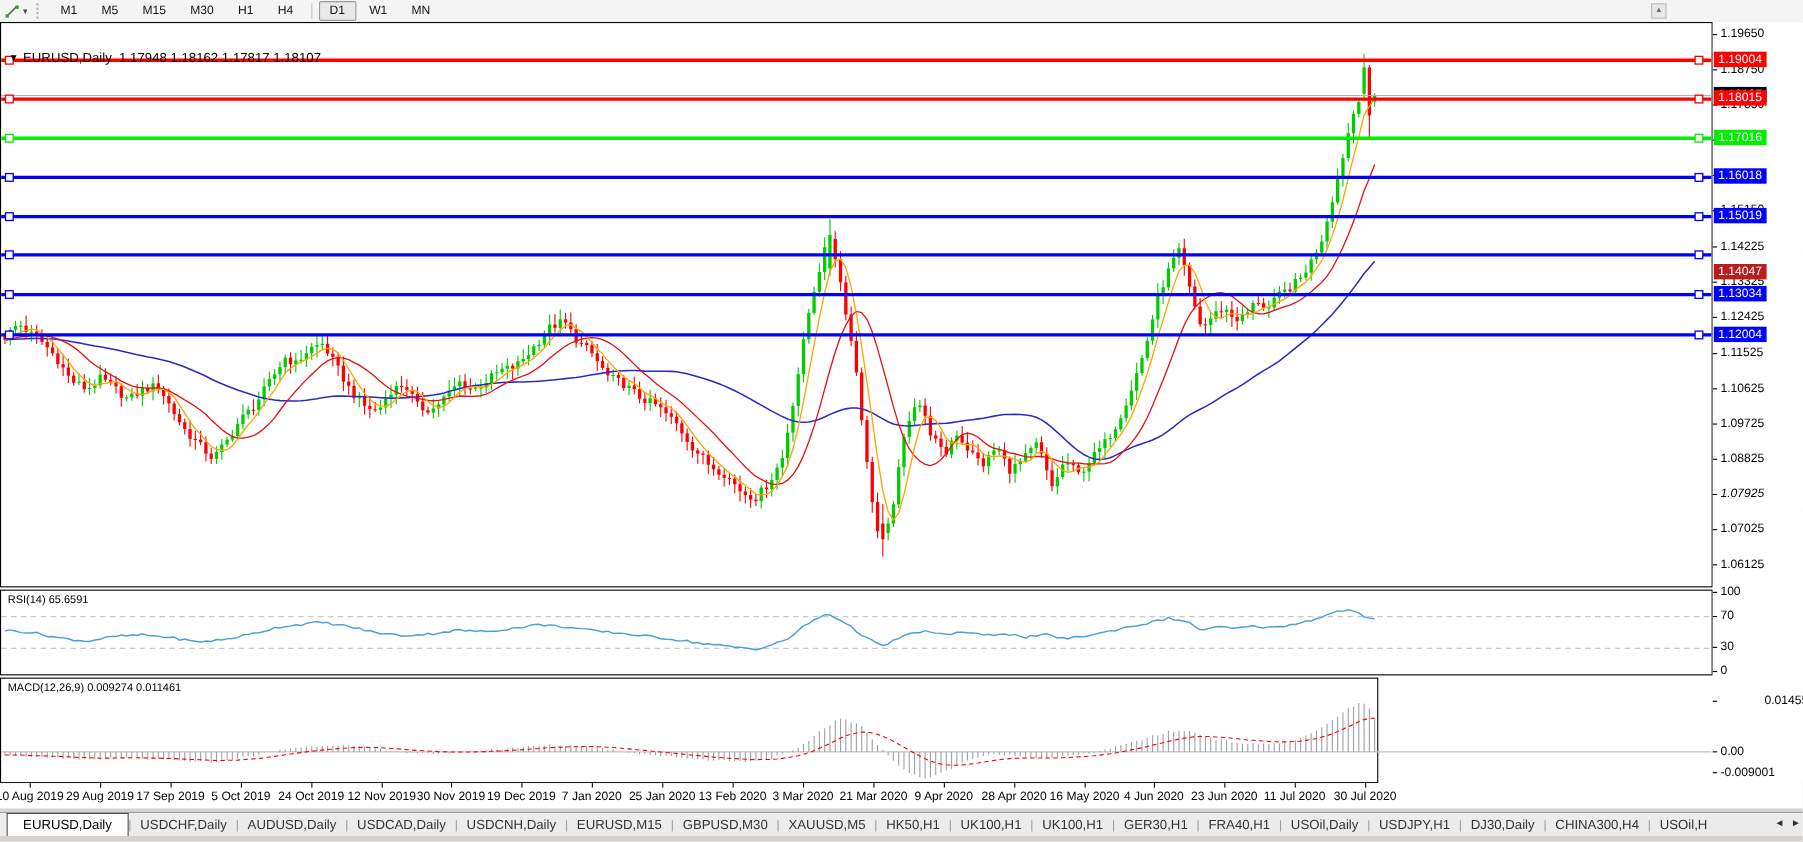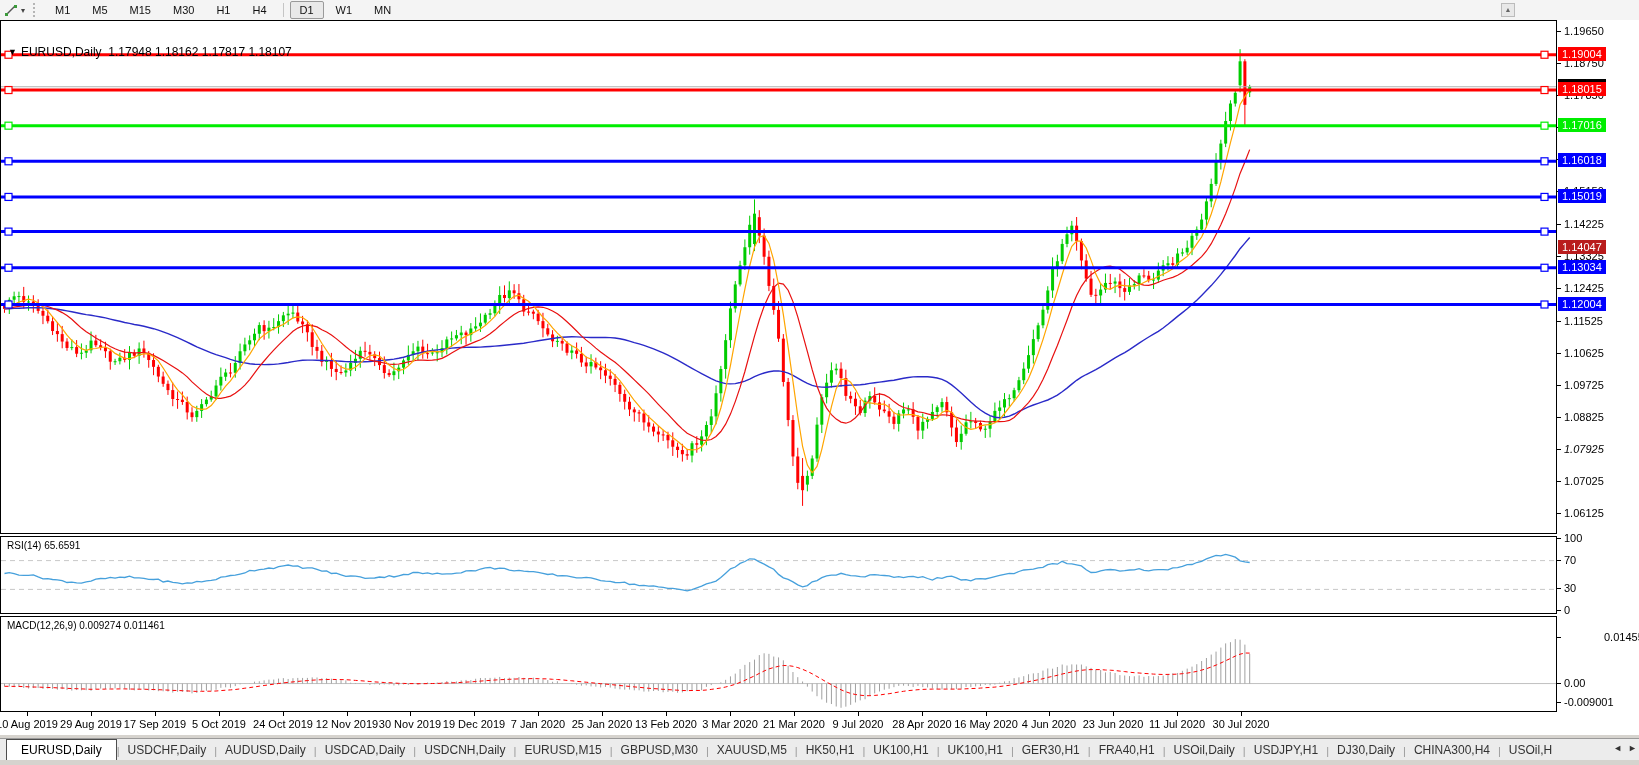--- a/index.html
+++ b/index.html
@@ -14,21 +14,21 @@
   .tfbtn{font-size:11px;color:#111;padding:1px 9px;margin:0 1px;border:1px solid transparent;
          border-radius:2px;line-height:14px;cursor:default;}
   .tfbtn.active{background:#e9e9e9;border:1px solid #9a9a9a;}
   .tfsep{width:1px;height:14px;background:#c5c5c5;margin:0 5px;}
   #ovf-btn{position:absolute;left:1501px;top:3px;width:12px;height:12px;background:#e8e8e8;
            border:1px solid #bbb;font-size:7px;color:#666;text-align:center;line-height:11px;}
   
   .pane{position:absolute;left:0;background:#fff;border:1px solid #000;box-sizing:border-box;}
   #main-pane{top:20px;width:1557px;height:514px;}
   #rsi-pane{top:536px;width:1557px;height:78px;}
-  #macd-pane{top:616px;width:1557px;height:96px;}
+  #macd-pane{top:616px;width:1253px;height:96px;}
   .pane svg{position:absolute;left:0;top:0;}
   .pane-label{position:absolute;left:6px;top:3px;font-size:10px;color:#000;z-index:5;}
   #chart-title{position:absolute;left:7px;top:24px;font-size:12px;color:#000;z-index:6;}
   #chart-title .tri{font-size:9px;vertical-align:1px;margin-right:4px;}
   
   #axis{position:absolute;left:1557px;top:20px;width:82px;height:692px;background:#fff;}
   .tickdash{position:absolute;left:0;width:4px;height:1px;background:#000;}
   .ticklbl{position:absolute;left:7px;font-size:11px;color:#000;white-space:nowrap;}
   .pricelbl{position:absolute;left:1px;font-size:11px;color:#fff;padding:1px 4px;white-space:nowrap;z-index:3;}
   
@@ -988,21 +988,21 @@
       <div class="datelbl" style="left: 538px;">7 Jan 2020</div>
       <div class="datetick" style="left: 602px;"></div>
       <div class="datelbl" style="left: 602px;">25 Jan 2020</div>
       <div class="datetick" style="left: 666px;"></div>
       <div class="datelbl" style="left: 666px;">13 Feb 2020</div>
       <div class="datetick" style="left: 730px;"></div>
       <div class="datelbl" style="left: 730px;">3 Mar 2020</div>
       <div class="datetick" style="left: 794px;"></div>
       <div class="datelbl" style="left: 794px;">21 Mar 2020</div>
       <div class="datetick" style="left: 858px;"></div>
-      <div class="datelbl" style="left: 858px;">9 Jul 2020</div>
+      <div class="datelbl" style="left: 858px;">9 Apr 2020</div>
       <div class="datetick" style="left: 922px;"></div>
       <div class="datelbl" style="left: 922px;">28 Apr 2020</div>
       <div class="datetick" style="left: 986px;"></div>
       <div class="datelbl" style="left: 986px;">16 May 2020</div>
       <div class="datetick" style="left: 1049px;"></div>
       <div class="datelbl" style="left: 1049px;">4 Jun 2020</div>
       <div class="datetick" style="left: 1113px;"></div>
       <div class="datelbl" style="left: 1113px;">23 Jun 2020</div>
       <div class="datetick" style="left: 1177px;"></div>
       <div class="datelbl" style="left: 1177px;">11 Jul 2020</div>

